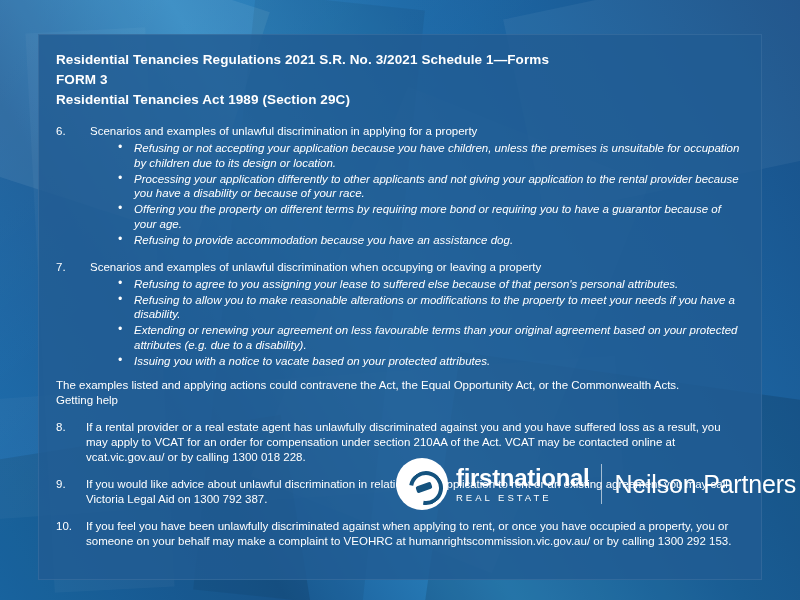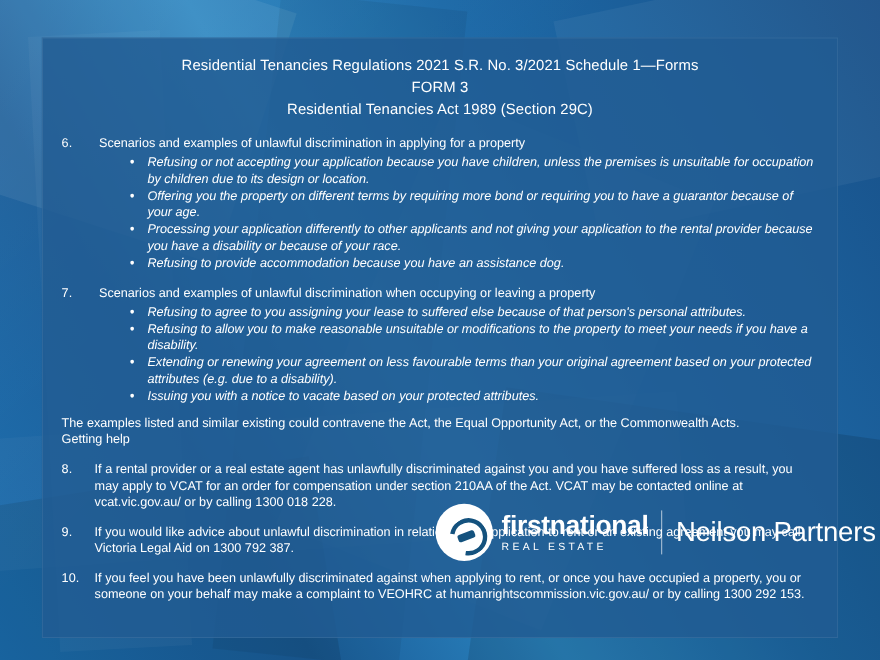--- a/index.html
+++ b/index.html
@@ -45,22 +45,21 @@
     width: 724px;
     height: 546px;
     background: rgba(33, 92, 146, 0.82);
     box-shadow: 0 0 0 1px rgba(255,255,255,0.08) inset;
     color: #ffffff;
     padding: 14px 18px 0 18px;
     box-sizing: border-box;
   }
 
   .doc-title {
-    text-align: center;
-    font-weight: normal;
+    font-weight: bold;
     font-size: 13.5px;
     line-height: 20px;
     letter-spacing: 0.1px;
     margin: 2px 0 14px 0;
   }
   .doc-title div { white-space: nowrap; }
 
   .clause {
     display: flex;
     margin-bottom: 2px;
@@ -196,40 +195,40 @@
       <div>FORM 3</div>
       <div>Residential Tenancies Act 1989 (Section 29C)</div>
     </div>
 
     <div class="clause">
       <div class="clause-num">6.</div>
       <div class="clause-text">Scenarios and examples of unlawful discrimination in applying for a property</div>
     </div>
     <ul class="bullets">
       <li>Refusing or not accepting your application because you have children, unless the premises is unsuitable for occupation by children due to its design or location.</li>
+      <li>Processing your application differently to other applicants and not giving your application to the rental provider because you have a disability or because of your race.</li>
       <li>Offering you the property on different terms by requiring more bond or requiring you to have a guarantor because of your age.</li>
-      <li>Processing your application differently to other applicants and not giving your application to the rental provider because you have a disability or because of your race.</li>
       <li>Refusing to provide accommodation because you have an assistance dog.</li>
     </ul>
 
     <div class="gap"></div>
 
     <div class="clause">
       <div class="clause-num">7.</div>
       <div class="clause-text">Scenarios and examples of unlawful discrimination when occupying or leaving a property</div>
     </div>
     <ul class="bullets">
       <li>Refusing to agree to you assigning your lease to suffered else because of that person's personal attributes.</li>
-      <li>Refusing to allow you to make reasonable unsuitable or modifications to the property to meet your needs if you have a disability.</li>
+      <li>Refusing to allow you to make reasonable alterations or modifications to the property to meet your needs if you have a disability.</li>
       <li>Extending or renewing your agreement on less favourable terms than your original agreement based on your protected attributes (e.g. due to a disability).</li>
       <li>Issuing you with a notice to vacate based on your protected attributes.</li>
     </ul>
 
     <div class="para-block">
-      <p class="para">The examples listed and similar existing could contravene the Act, the Equal Opportunity Act, or the Commonwealth Acts.</p>
+      <p class="para">The examples listed and applying actions could contravene the Act, the Equal Opportunity Act, or the Commonwealth Acts.</p>
       <p class="para">Getting help</p>
     </div>
 
     <div class="num-para">
       <div class="n">8.</div>
       <div class="t">If a rental provider or a real estate agent has unlawfully discriminated against you and you have suffered loss as a result, you may apply to VCAT for an order for compensation under section 210AA of the Act. VCAT may be contacted online at vcat.vic.gov.au/ or by calling 1300 018 228.</div>
     </div>
 
     <div class="num-para">
       <div class="n">9.</div>

